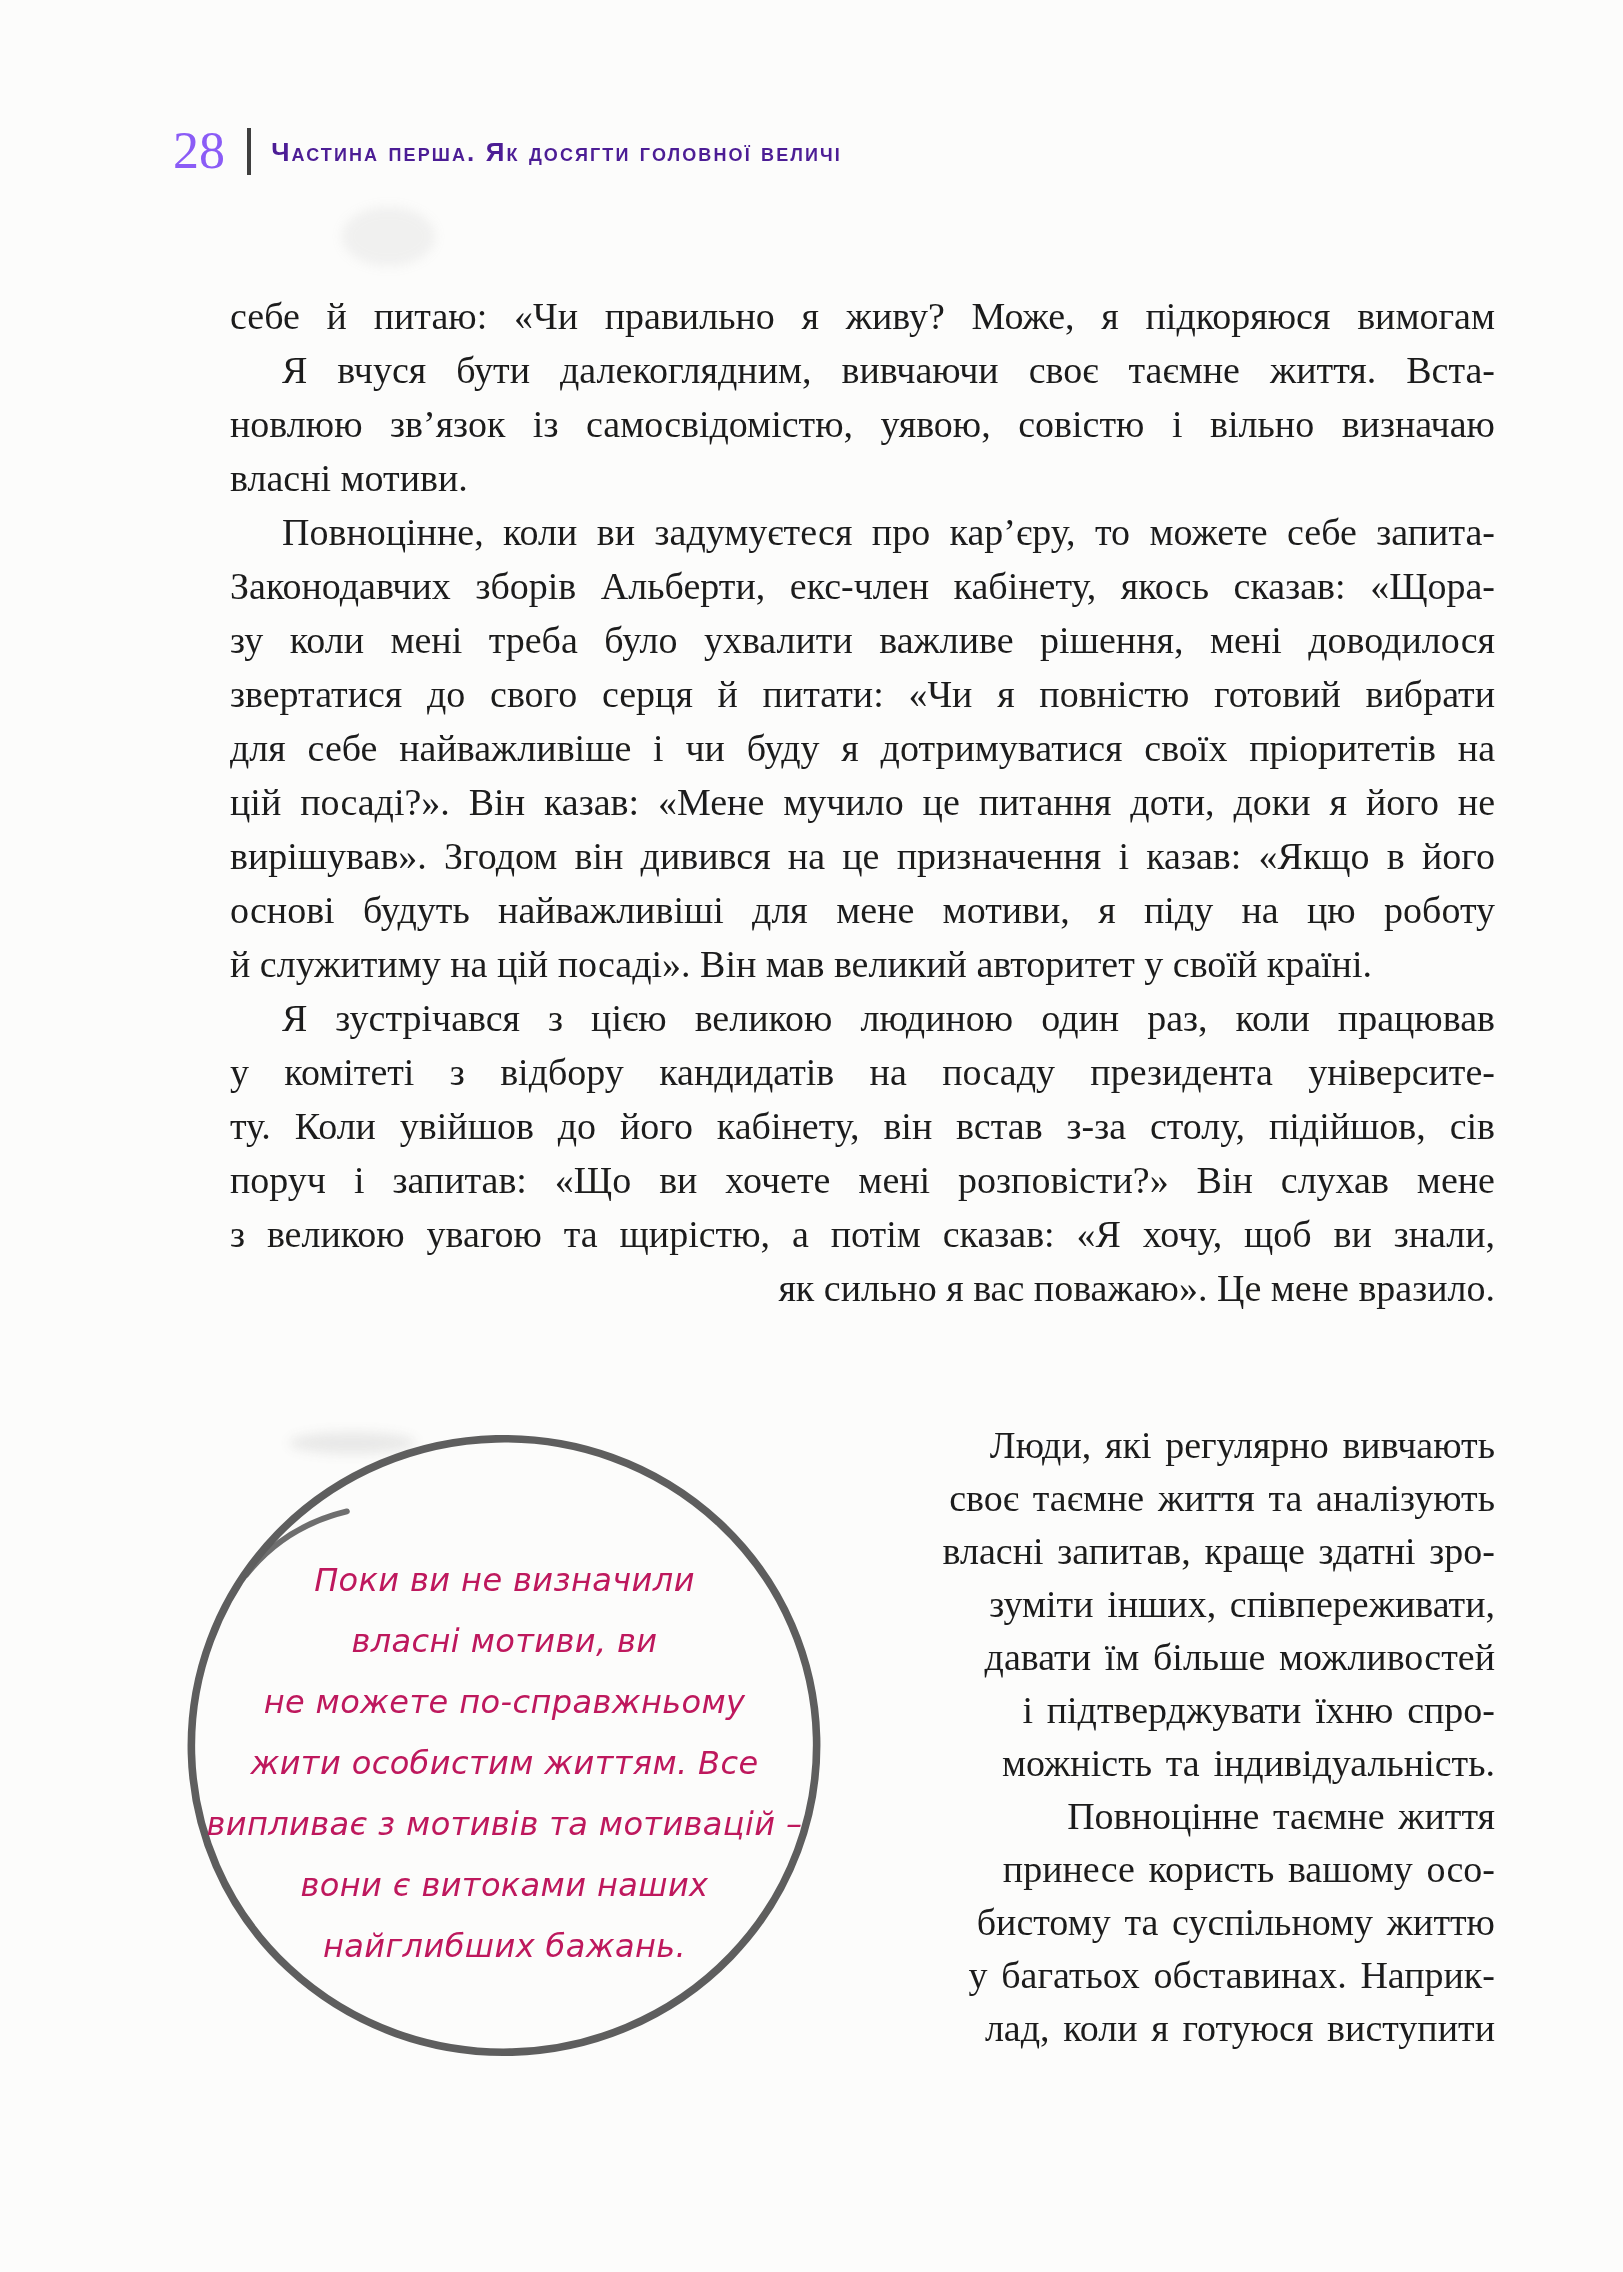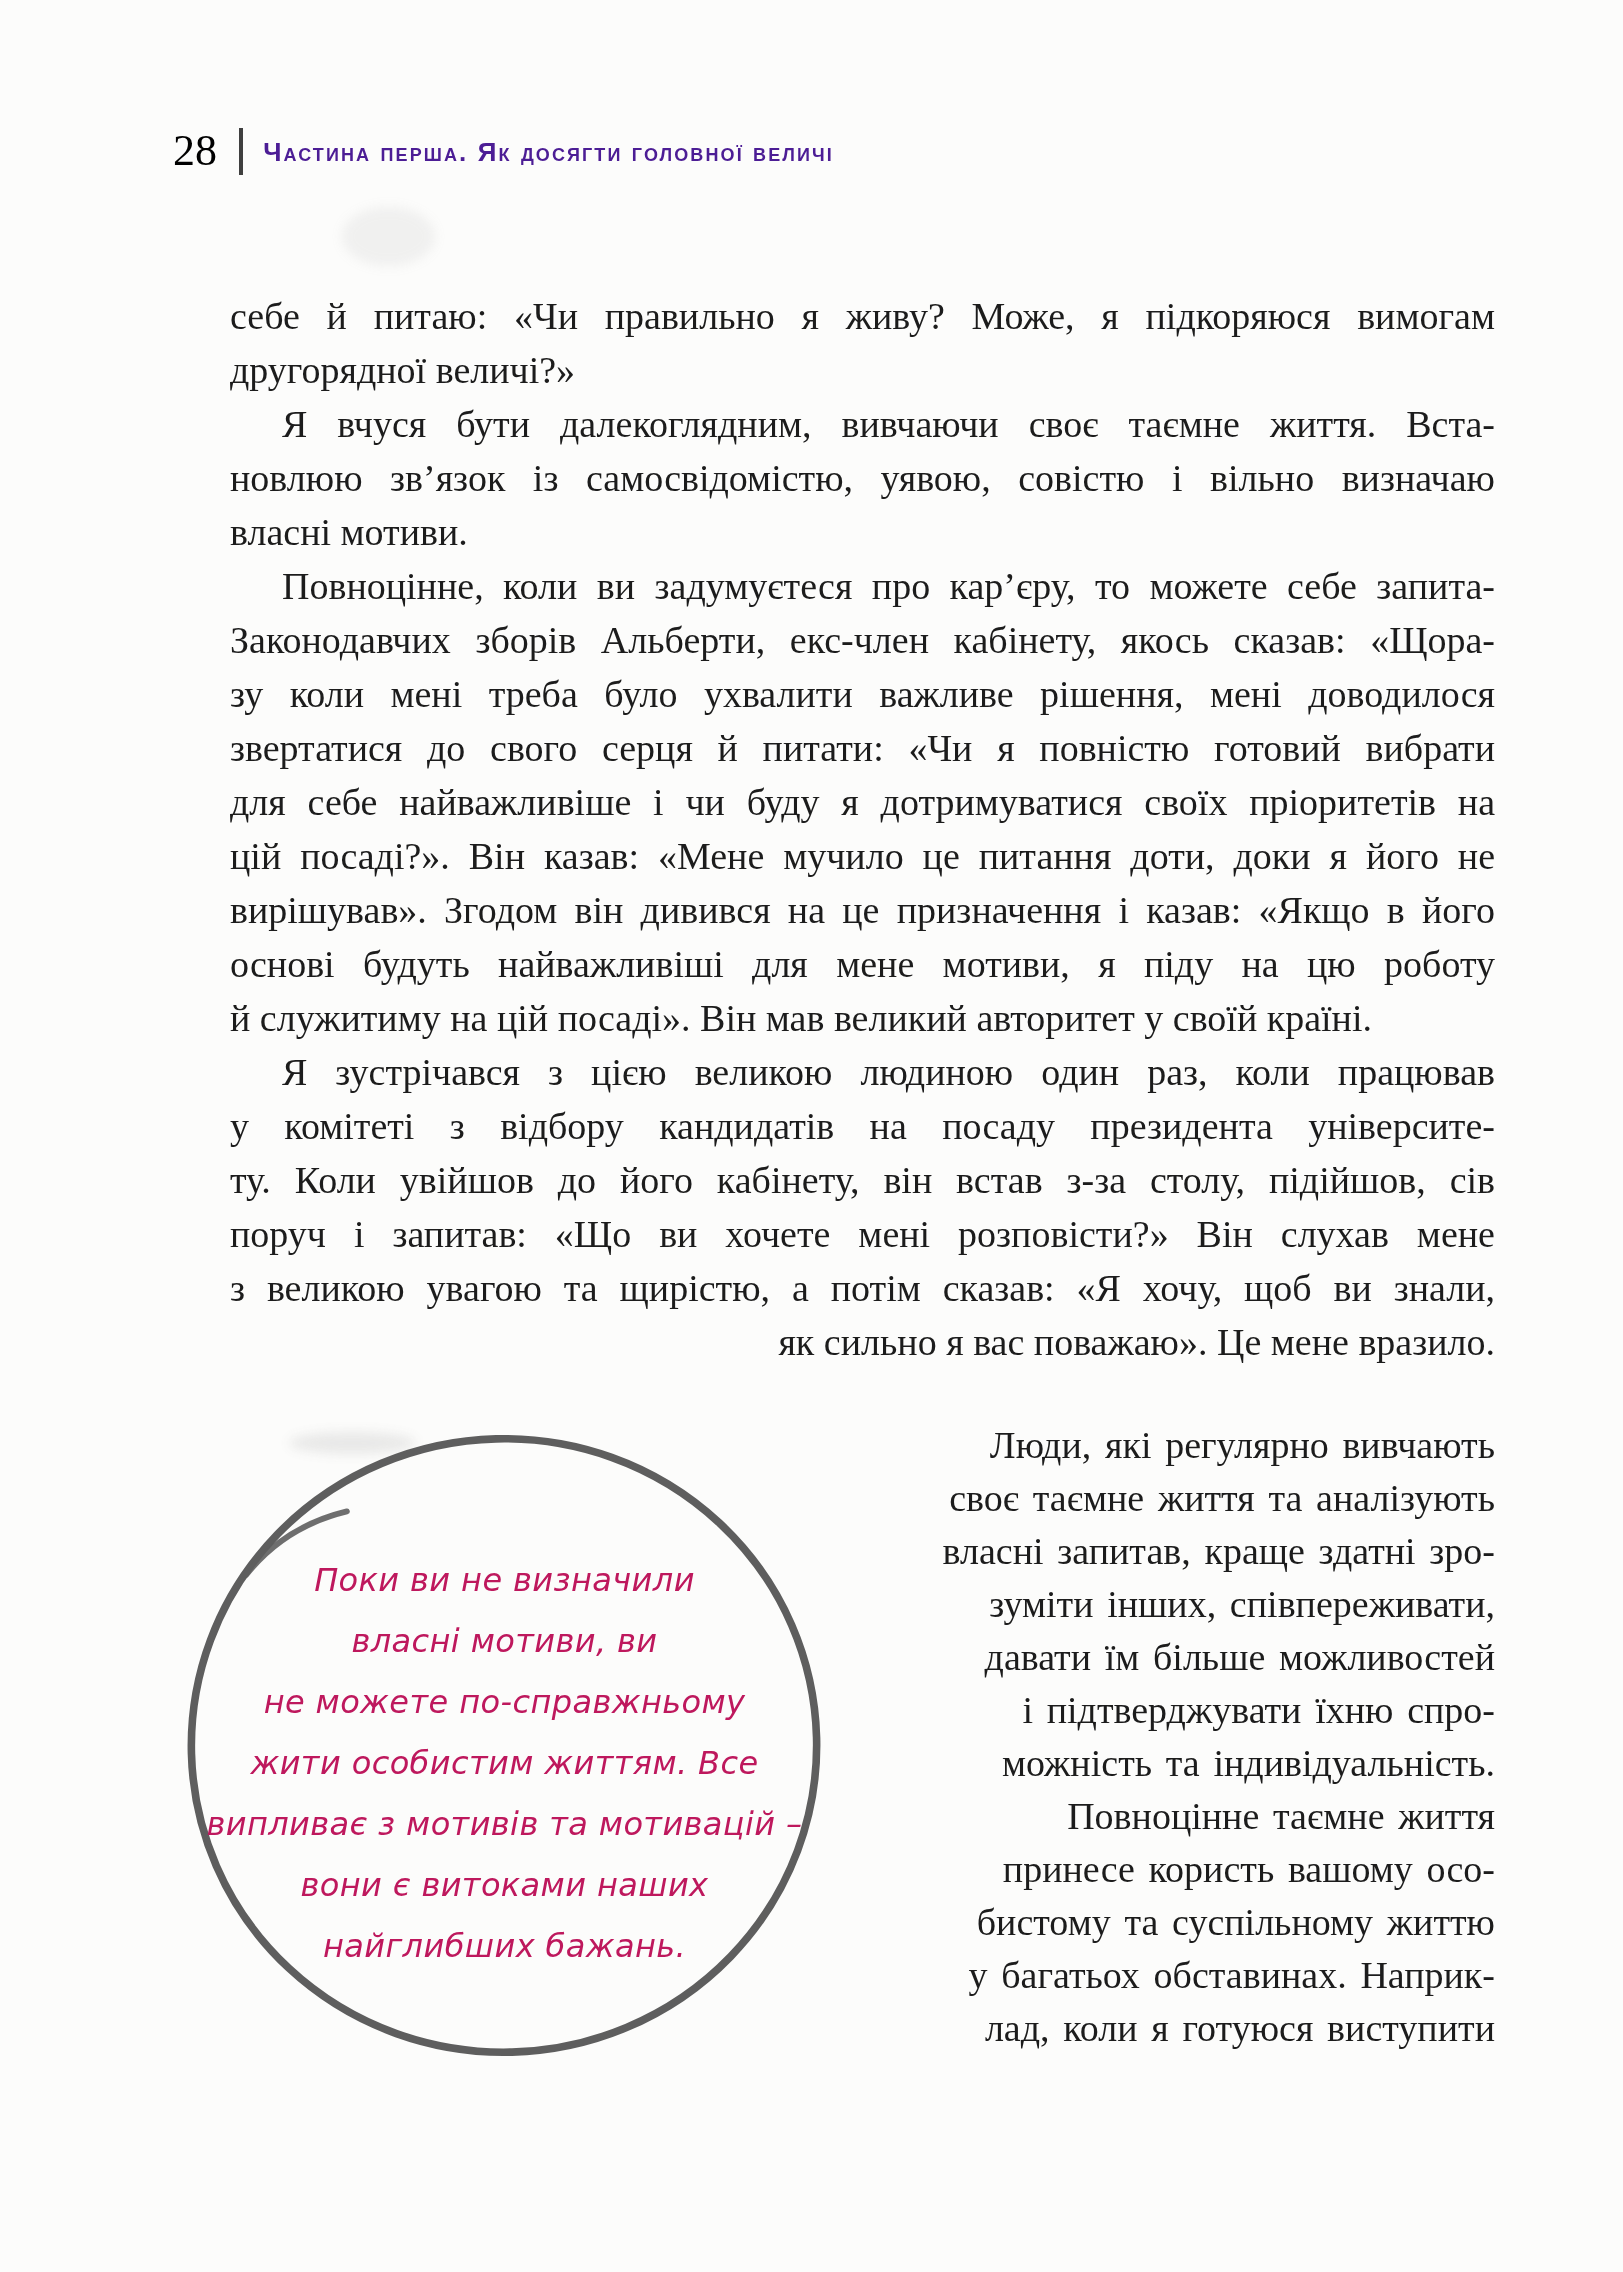--- a/index.html
+++ b/index.html
@@ -5,21 +5,21 @@
   html,body{margin:0;padding:0;background:#e8e8e8;}
   .page{
     position:relative;width:1623px;height:2273px;margin:0 auto;
     background:#fcfcfb;overflow:hidden;
     font-family:"Liberation Serif","DejaVu Serif",serif;
     color:#1c1c1c;
   }
   
   .hdr{position:absolute;left:173px;top:125px;height:52px;display:flex;align-items:center;}
   .hdr-num{
-    font-size:44px;color:#000000;line-height:52px;
+    font-size:52px;color:#8b5cf6;line-height:52px;
     font-family:"Liberation Serif","DejaVu Serif",serif;
   }
   .hdr-bar{width:4.2px;height:47px;background:#3f3f3f;margin:0 20px 0 22px;}
   .hdr-title{
     font-family:"Liberation Sans","DejaVu Sans",sans-serif;
     font-weight:bold;font-variant:small-caps;
     font-size:26px;letter-spacing:2.1px;color:#4c1d95;
     white-space:nowrap;padding-top:3.4px;
   }
   
@@ -60,21 +60,20 @@
     <div class="hdr-num">28</div>
     <div class="hdr-bar"></div>
     <div class="hdr-title">Частина перша. Як досягти головної величі</div>
   </div>
 
   <div class="smudge a"></div>
   <div class="smudge b"></div>
 
   <div class="bodytext">
     <div class="bl">себе й питаю: «Чи правильно я живу? Може, я підкоряюся вимогам</div>
-    <div class="bl end">другорядної величі?»</div>
     <div class="bl ind">Я вчуся бути далекоглядним, вивчаючи своє таємне життя. Вста-</div>
     <div class="bl">новлюю зв’язок із самосвідомістю, уявою, совістю і вільно визначаю</div>
     <div class="bl end">власні мотиви.</div>
     <div class="bl ind">Повноцінне, коли ви задумуєтеся про кар’єру, то можете себе запита-</div>
     <div class="bl">Законодавчих зборів Альберти, екс-член кабінету, якось сказав: «Щора-</div>
     <div class="bl">зу коли мені треба було ухвалити важливе рішення, мені доводилося</div>
     <div class="bl">звертатися до свого серця й питати: «Чи я повністю готовий вибрати</div>
     <div class="bl">для себе найважливіше і чи буду я дотримуватися своїх пріоритетів на</div>
     <div class="bl">цій посаді?». Він казав: «Мене мучило це питання доти, доки я його не</div>
     <div class="bl">вирішував». Згодом він дивився на це призначення і казав: «Якщо в його</div>

